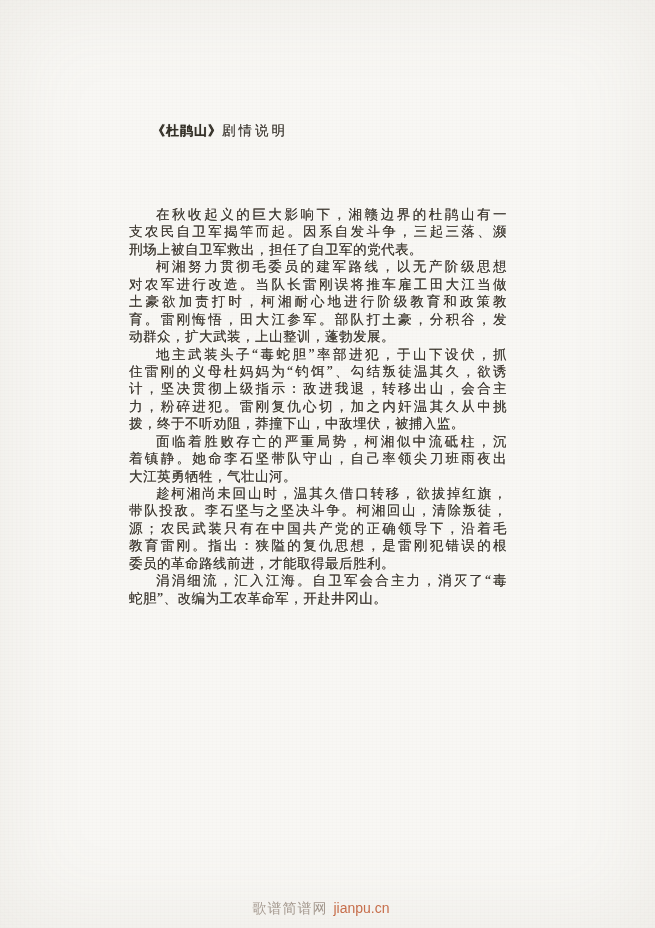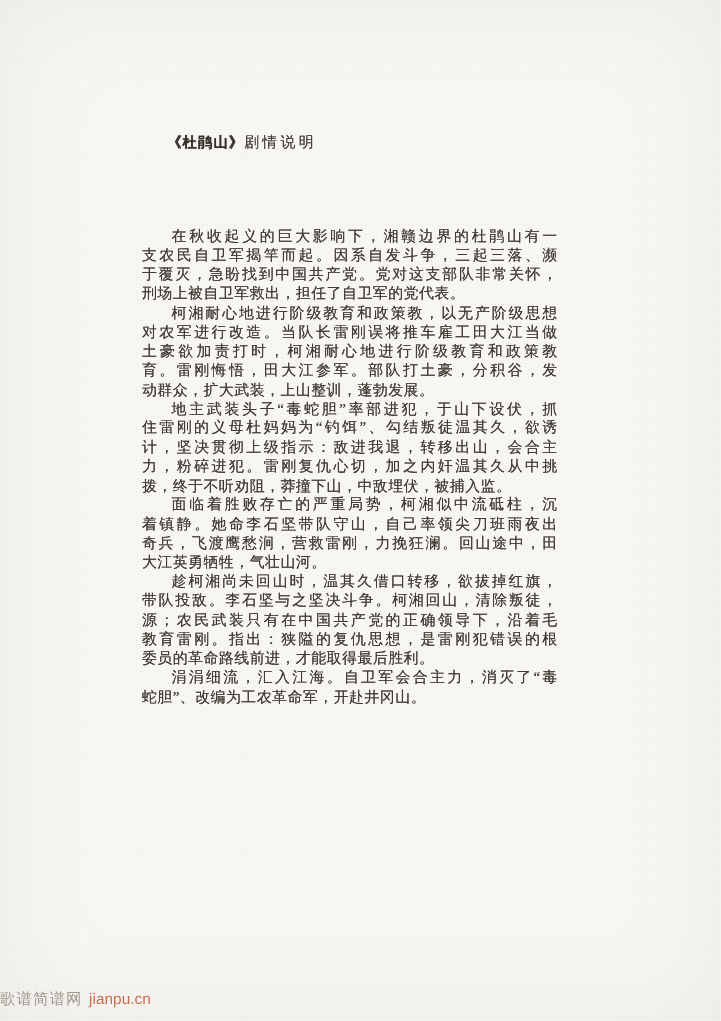--- a/index.html
+++ b/index.html
@@ -59,55 +59,53 @@
     text-align:justify;
     text-align-last:justify;
     white-space:nowrap;
     letter-spacing:0.4px;
   }
   .line.first{padding-left:27px;}
   .line.last{text-align-last:left;}
   .watermark{
     position:absolute;
     top:900px;left:0;width:642px;
-    text-align:left;
+    text-align:center;
     font-size:14px;
     font-family:"Liberation Sans","DejaVu Sans",sans-serif;
     white-space:nowrap;
   }
   .watermark .site{color:var(--wm-gray);letter-spacing:1px;opacity:0.85;}
   .watermark .domain{color:var(--wm-orange);margin-left:6px;opacity:0.9;}
 </style>
 </head>
 <body>
 
 <div class="scan-texture"></div>
 
 <div class="title-row">
   <span class="title">《杜鹃山》</span><span class="subtitle">剧情说明</span>
 </div>
 
 <div class="text-block">
     <div class="line first">在秋收起义的巨大影响下，湘赣边界的杜鹃山有一</div>
     <div class="line">支农民自卫军揭竿而起。因系自发斗争，三起三落、濒</div>
-    <div class="line">于覆灭，急盼找到中国共产党。党对这支部队非常关怀，</div>
     <div class="line last">刑场上被自卫军救出，担任了自卫军的党代表。</div>
-    <div class="line first">柯湘耐心地进行阶级教育和政策教，以无产阶级思想</div>
+    <div class="line first">柯湘努力贯彻毛委员的建军路线，以无产阶级思想</div>
     <div class="line">对农军进行改造。当队长雷刚误将推车雇工田大江当做</div>
     <div class="line">土豪欲加责打时，柯湘耐心地进行阶级教育和政策教</div>
     <div class="line">育。雷刚悔悟，田大江参军。部队打土豪，分积谷，发</div>
     <div class="line last">动群众，扩大武装，上山整训，蓬勃发展。</div>
     <div class="line first">地主武装头子“毒蛇胆”率部进犯，于山下设伏，抓</div>
     <div class="line">住雷刚的义母杜妈妈为“钓饵”、勾结叛徒温其久，欲诱</div>
     <div class="line">计，坚决贯彻上级指示：敌进我退，转移出山，会合主</div>
     <div class="line">力，粉碎进犯。雷刚复仇心切，加之内奸温其久从中挑</div>
     <div class="line last">拨，终于不听劝阻，莽撞下山，中敌埋伏，被捕入监。</div>
     <div class="line first">面临着胜败存亡的严重局势，柯湘似中流砥柱，沉</div>
     <div class="line">着镇静。她命李石坚带队守山，自己率领尖刀班雨夜出</div>
-    <div class="line">奇兵，飞渡鹰愁涧，营救雷刚，力挽狂澜。回山途中，田</div>
     <div class="line last">大江英勇牺牲，气壮山河。</div>
     <div class="line first">趁柯湘尚未回山时，温其久借口转移，欲拔掉红旗，</div>
     <div class="line">带队投敌。李石坚与之坚决斗争。柯湘回山，清除叛徒，</div>
     <div class="line">源；农民武装只有在中国共产党的正确领导下，沿着毛</div>
     <div class="line">教育雷刚。指出：狭隘的复仇思想，是雷刚犯错误的根</div>
     <div class="line last">委员的革命路线前进，才能取得最后胜利。</div>
     <div class="line first">涓涓细流，汇入江海。自卫军会合主力，消灭了“毒</div>
     <div class="line last">蛇胆”、改编为工农革命军，开赴井冈山。</div>
   </div>
 

